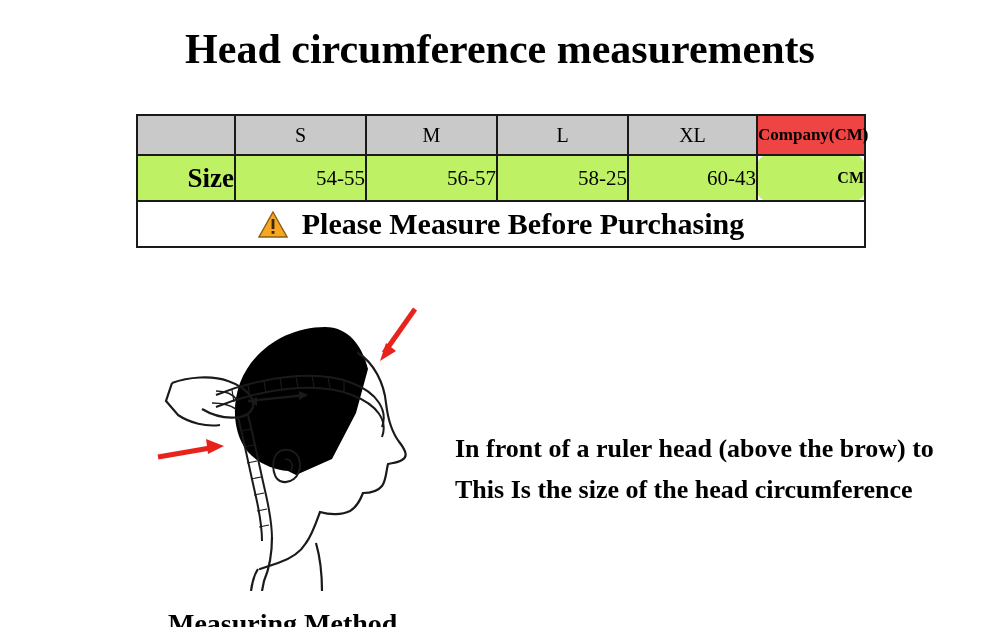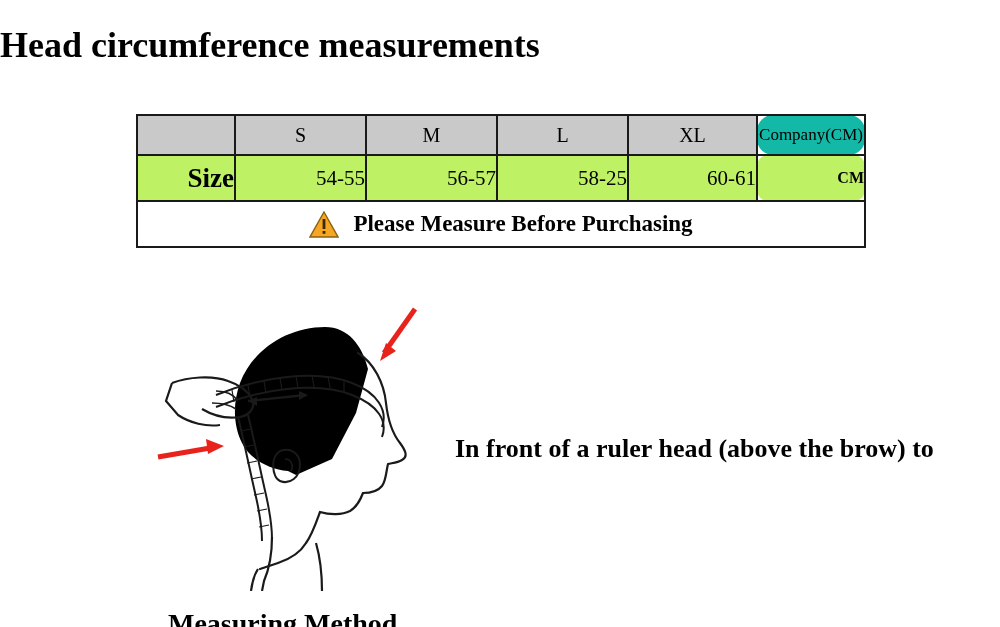--- a/index.html
+++ b/index.html
@@ -17,24 +17,24 @@
   }
 
   .page {
     position: relative;
     width: 1000px;
     height: 627px;
   }
 
   
   .title {
-    text-align: left;
-    font-family: "Liberation Serif", serif;
-    font-weight: bold;
-    font-size: 36px;
+    text-align: center;
+    font-family: "Liberation Serif", serif;
+    font-weight: bold;
+    font-size: 42px;
     letter-spacing: 0px;
     margin-top: 26px;
     line-height: 1.1;
   }
 
   
   .table-wrap {
     position: absolute;
     left: 136px;
     top: 88px;
@@ -56,43 +56,42 @@
     height: 38px;
     background: #c9c9c9;
     font-size: 20px;
     font-weight: normal;
   }
   tr.head-row td.corner {
     background: #c9c9c9;
   }
   tr.head-row td.company {
     font-size: 17px;
-    font-weight: normal;
-    background: #14b8a6;
-    border-radius: 16px;
+    font-weight: bold;
+    background: #ef4444;
   }
   tr.value-row td {
     height: 44px;
     background: #bef264;
     font-size: 21px;
     text-align: right;
   }
   tr.value-row td.rowlabel {
     font-size: 27px;
     font-weight: bold;
   }
   tr.value-row td.unit {
     font-size: 16px;
     font-weight: bold;
     border-radius: 11px;
   }
   tr.note-row td {
     height: 44px;
     background: #ffffff;
-    font-size: 23px;
+    font-size: 30px;
     font-weight: bold;
   }
   .note-inner {
     display: flex;
     align-items: center;
     justify-content: center;
     gap: 14px;
   }
   .warn-icon {
     display: inline-block;
@@ -165,21 +164,21 @@
           <td>M</td>
           <td>L</td>
           <td>XL</td>
           <td class="company">Company(CM)</td>
         </tr>
         <tr class="value-row">
           <td class="rowlabel">Size</td>
           <td>54-55</td>
           <td>56-57</td>
           <td>58-25</td>
-          <td>60-61</td>
+          <td>60-43</td>
           <td class="unit">CM</td>
         </tr>
         <tr class="note-row">
           <td colspan="6">
             <div class="note-inner">
               <span class="warn-icon">
                 <svg width="30" height="27" viewBox="0 0 30 27">
                   <polygon points="15,1 29,26 1,26" fill="#f5a623" stroke="#8a6010" stroke-width="1.4"></polygon>
                   <rect x="13.6" y="8" width="2.8" height="10" fill="#3a2a06"></rect>
                   <rect x="13.6" y="20" width="2.8" height="2.8" fill="#3a2a06"></rect>
@@ -259,15 +258,16 @@
         <line x1="38" y1="166" x2="96" y2="156" stroke="#e8231b" stroke-width="5"></line>
         <polygon points="104,155 86,148 88,163" fill="#e8231b"></polygon>
       </g>
     </svg>
   </div>
 
   <div class="caption">Measuring Method</div>
 
   <div class="right-text">
     <div class="line">In front of a ruler head (above the brow) to</div>
+    <div class="line">This Is the size of the head circumference</div>
   </div>
 
 </div>
 
 </body></html>

